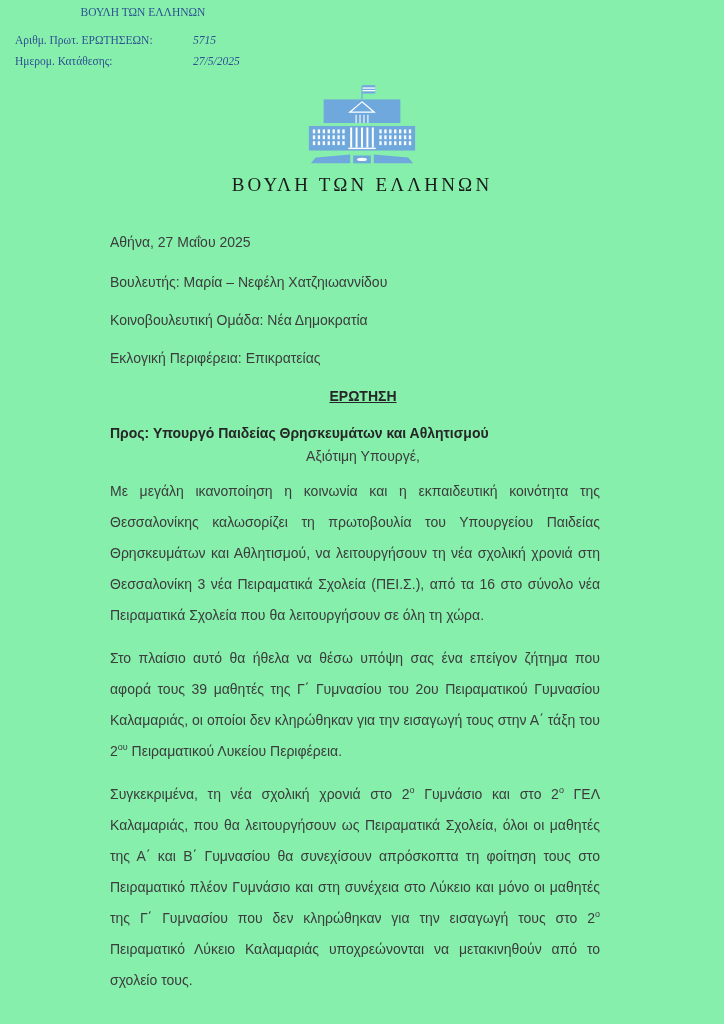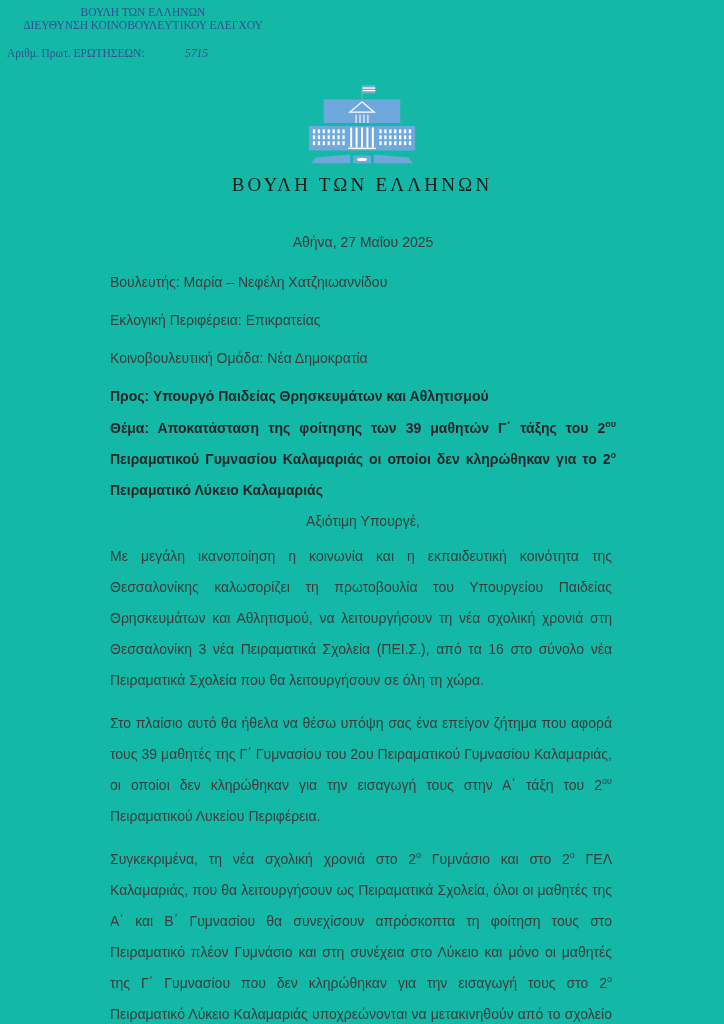--- a/index.html
+++ b/index.html
@@ -1,68 +1,71 @@
 <!DOCTYPE html>
 <html lang="el"><head>
 <meta charset="utf-8">
 <style>
   html,body{margin:0;padding:0;background:#e8e8e8;}
   .page{
-    position:relative;width:724px;height:1024px;background:#14b8a6;
+    position:relative;width:724px;height:1024px;background:#86efac;
     margin:0 auto;overflow:hidden;
     font-family:"Liberation Sans",sans-serif;color:#3c3c3c;
   }
   
   .letterhead{
     position:absolute;top:6px;left:7px;width:272px;
     font-family:"Liberation Serif",serif;color:#2e5192;font-size:11.5px;
   }
   .lh-titles{text-align:center;line-height:13px;}
   .lh-fields{margin-top:15px;}
-  .lh-field{display:flex;margin-bottom:9px;}
+  .lh-field{display:flex;margin-bottom:9px;margin-left:8px;}
   .lh-label{width:178px;flex:0 0 178px;}
   .lh-value{flex:1;font-style:italic;}
   
   .logo-block{position:absolute;top:82px;left:0;width:724px;text-align:center;}
   .logo-caption{
     margin-top:4px;font-family:"Liberation Serif",serif;font-size:19px;
     letter-spacing:3.2px;color:#1b1b1b;white-space:nowrap;
   }
   
   .content{position:absolute;top:234px;left:110px;width:506px;font-size:14px;}
-  .dateline{text-align:center;line-height:16px;margin:0 0 24px 0;}
+  .dateline{text-align:left;line-height:16px;margin:0 0 24px 0;}
   .meta-line{line-height:16px;margin:0 0 22px 0;}
   .q-heading{
     text-align:center;font-weight:bold;color:#262626;
     line-height:16px;margin:15px 0 0 0;
   }
   .q-heading span{text-decoration:underline;}
   .recipient{font-weight:bold;color:#262626;line-height:16px;margin:21px 0 0 0;}
   .subject{
     font-weight:bold;color:#262626;text-align:justify;
     line-height:31px;margin:9px 0 0 0;
   }
   .salutation{line-height:16px;margin:7px 0 0 0;text-align:center;}
-  .body-par{text-align:justify;line-height:31px;margin:12px 4px 0 0;}
+  .body-par{text-align:justify;line-height:31px;margin:12px 16px 0 0;}
   sup{font-size:9px;line-height:0;vertical-align:super;}
 </style>
 </head>
 <body>
 
 <div class="page">
 
   <div class="letterhead">
     <div class="lh-titles">
       <div>ΒΟΥΛΗ ΤΩΝ ΕΛΛΗΝΩΝ</div>
-      <div>ΔΙΕΥΘΥΝΣΗ ΚΟΙΝΟΒΟΥΛΕΥΤΙΚΟΥ ΕΛΕΓΧΟΥ</div>
     </div>
     <div class="lh-fields">
       <div class="lh-field">
         <span class="lh-label">Αριθμ. Πρωτ. ΕΡΩΤΗΣΕΩΝ:</span>
         <span class="lh-value">5715</span>
+      </div>
+      <div class="lh-field">
+        <span class="lh-label">Ημερομ. Κατάθεσης:</span>
+        <span class="lh-value">27/5/2025</span>
       </div>
     </div>
   </div>
 
   <div class="logo-block">
     <svg width="118" height="84" viewBox="0 0 120 84" aria-hidden="true">
       <g fill="#6fa8dc">
         <rect x="59.4" y="3" width="1.2" height="14"></rect>
         <rect x="60.5" y="2.5" width="13" height="8.5"></rect>
         <rect x="21" y="17" width="78" height="24"></rect>
@@ -136,27 +139,29 @@
       </g>
       <ellipse cx="60" cy="78" rx="5" ry="1.7" fill="#ffffff"></ellipse>
     </svg>
     <div class="logo-caption">ΒΟΥΛΗ ΤΩΝ ΕΛΛΗΝΩΝ</div>
   </div>
 
   <div class="content">
     <div class="dateline">Αθήνα, 27 Μαΐου 2025</div>
 
     <div class="meta-line">Βουλευτής: Μαρία – Νεφέλη Χατζηιωαννίδου</div>
+    <div class="meta-line">Κοινοβουλευτική Ομάδα: Νέα Δημοκρατία</div>
     <div class="meta-line">Εκλογική Περιφέρεια: Επικρατείας</div>
-    <div class="meta-line">Κοινοβουλευτική Ομάδα: Νέα Δημοκρατία</div>
 
+    <div class="q-heading">
+      <span>ΕΡΩΤΗΣΗ</span>
+    </div>
 
     <div class="recipient">Προς: Υπουργό Παιδείας Θρησκευμάτων και Αθλητισμού</div>
 
-    <p class="subject"><span>Θέμα: Αποκατάσταση της φοίτησης των 39 μαθητών Γ΄ τάξης του 2</span><sup>ου</sup><span> Πειραματικού Γυμνασίου Καλαμαριάς οι οποίοι δεν κληρώθηκαν για το 2</span><sup>ο</sup><span> Πειραματικό Λύκειο Καλαμαριάς</span></p>
 
     <p class="salutation">Αξιότιμη Υπουργέ,</p>
 
     <p class="body-par"><span>Με μεγάλη ικανοποίηση η κοινωνία και η εκπαιδευτική κοινότητα της Θεσσαλονίκης καλωσορίζει τη πρωτοβουλία του Υπουργείου Παιδείας Θρησκευμάτων και Αθλητισμού, να λειτουργήσουν τη νέα σχολική χρονιά στη Θεσσαλονίκη 3 νέα Πειραματικά Σχολεία (ΠΕΙ.Σ.), από τα 16 στο σύνολο νέα Πειραματικά Σχολεία που θα λειτουργήσουν σε όλη τη χώρα.</span></p>
     <p class="body-par"><span>Στο πλαίσιο αυτό θα ήθελα να θέσω υπόψη σας ένα επείγον ζήτημα που αφορά τους 39 μαθητές της Γ΄ Γυμνασίου του 2ου Πειραματικού Γυμνασίου Καλαμαριάς, οι οποίοι δεν κληρώθηκαν για την εισαγωγή τους στην Α΄ τάξη του 2</span><sup>ου</sup><span> Πειραματικού Λυκείου Περιφέρεια.</span></p>
     <p class="body-par"><span>Συγκεκριμένα, τη νέα σχολική χρονιά στο 2</span><sup>ο</sup><span> Γυμνάσιο και στο 2</span><sup>ο</sup><span> ΓΕΛ Καλαμαριάς, που θα λειτουργήσουν ως Πειραματικά Σχολεία, όλοι οι μαθητές της Α΄ και Β΄ Γυμνασίου θα συνεχίσουν απρόσκοπτα τη φοίτηση τους στο Πειραματικό πλέον Γυμνάσιο και στη συνέχεια στο Λύκειο και μόνο οι μαθητές της Γ΄ Γυμνασίου που δεν κληρώθηκαν για την εισαγωγή τους στο 2</span><sup>ο</sup><span> Πειραματικό Λύκειο Καλαμαριάς υποχρεώνονται να μετακινηθούν από το σχολείο τους.</span></p>
   </div>
 
 </div>
 

